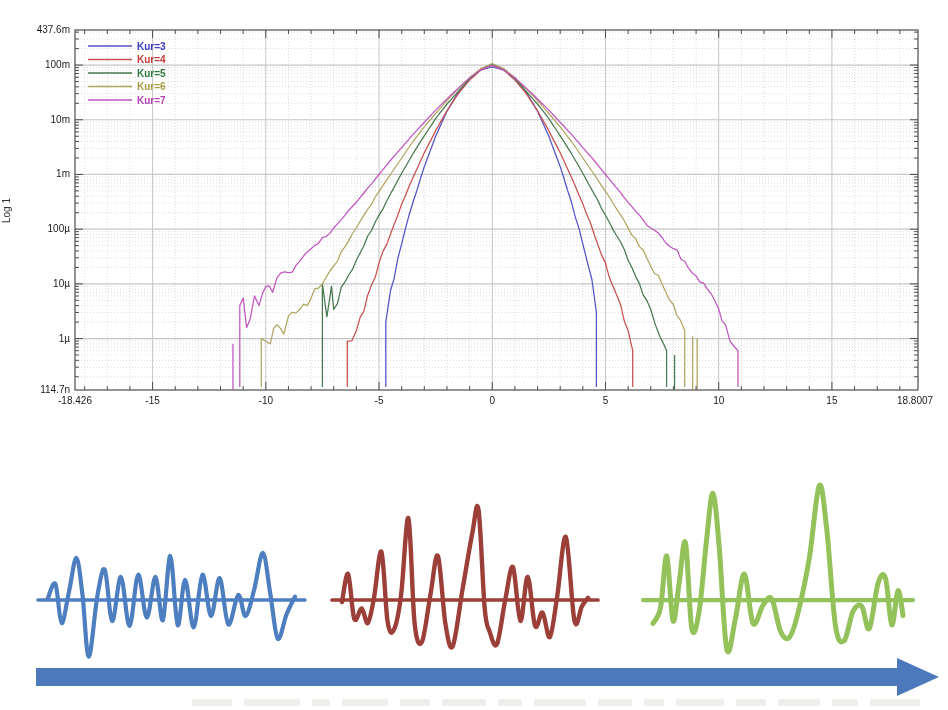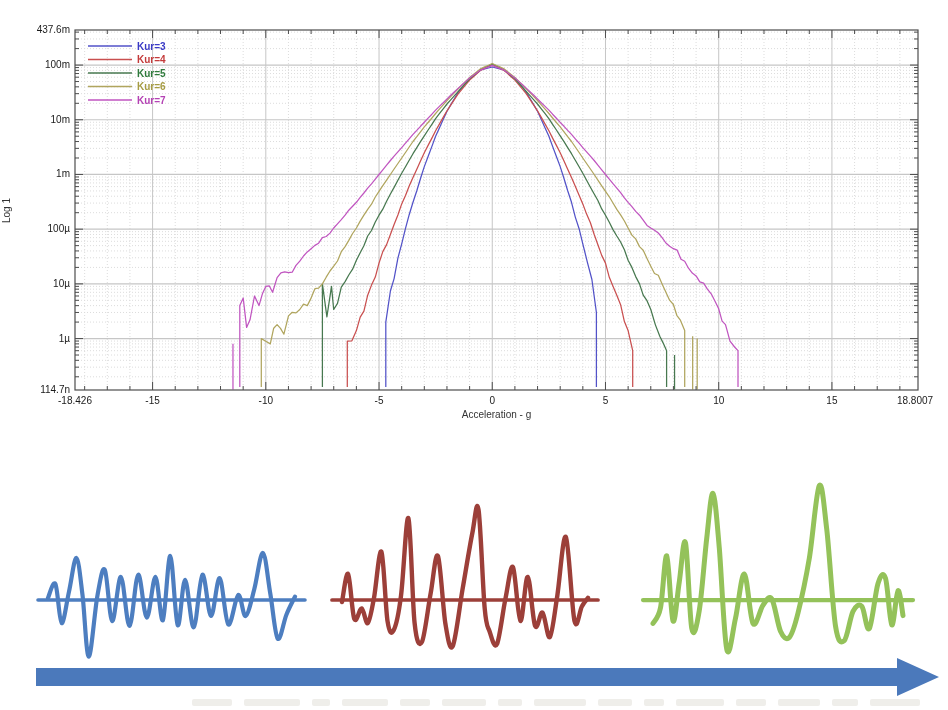--- a/index.html
+++ b/index.html
@@ -9,21 +9,20 @@
   .axis-title-y{position:absolute;left:-26px;top:205px;width:64px;text-align:center;
     font-size:10px;color:#333;transform:rotate(-90deg);}
   .axis-title-x{position:absolute;left:75px;top:409px;width:843px;text-align:center;
     font-size:10px;color:#333;}
 </style>
 </head>
 <body>
 
 <div class="figure">
   <div class="axis-title-y">Log 1</div>
-  <div class="axis-title-x">Acceleration - g</div>
   <svg id="scene" width="948" height="710" viewBox="0 0 948 710">
       <g>
         <line x1="84.64678577472617" y1="30" x2="84.64678577472617" y2="390" stroke="#dcdcdc" stroke-width="1" stroke-dasharray="1 2"></line>
         <line x1="107.29182280459989" y1="30" x2="107.29182280459989" y2="390" stroke="#dcdcdc" stroke-width="1" stroke-dasharray="1 2"></line>
         <line x1="129.9368598344736" y1="30" x2="129.9368598344736" y2="390" stroke="#dcdcdc" stroke-width="1" stroke-dasharray="1 2"></line>
         <line x1="175.22693389422108" y1="30" x2="175.22693389422108" y2="390" stroke="#dcdcdc" stroke-width="1" stroke-dasharray="1 2"></line>
         <line x1="197.8719709240948" y1="30" x2="197.8719709240948" y2="390" stroke="#dcdcdc" stroke-width="1" stroke-dasharray="1 2"></line>
         <line x1="220.51700795396852" y1="30" x2="220.51700795396852" y2="390" stroke="#dcdcdc" stroke-width="1" stroke-dasharray="1 2"></line>
         <line x1="243.16204498384224" y1="30" x2="243.16204498384224" y2="390" stroke="#dcdcdc" stroke-width="1" stroke-dasharray="1 2"></line>
         <line x1="288.45211904358973" y1="30" x2="288.45211904358973" y2="390" stroke="#dcdcdc" stroke-width="1" stroke-dasharray="1 2"></line>

